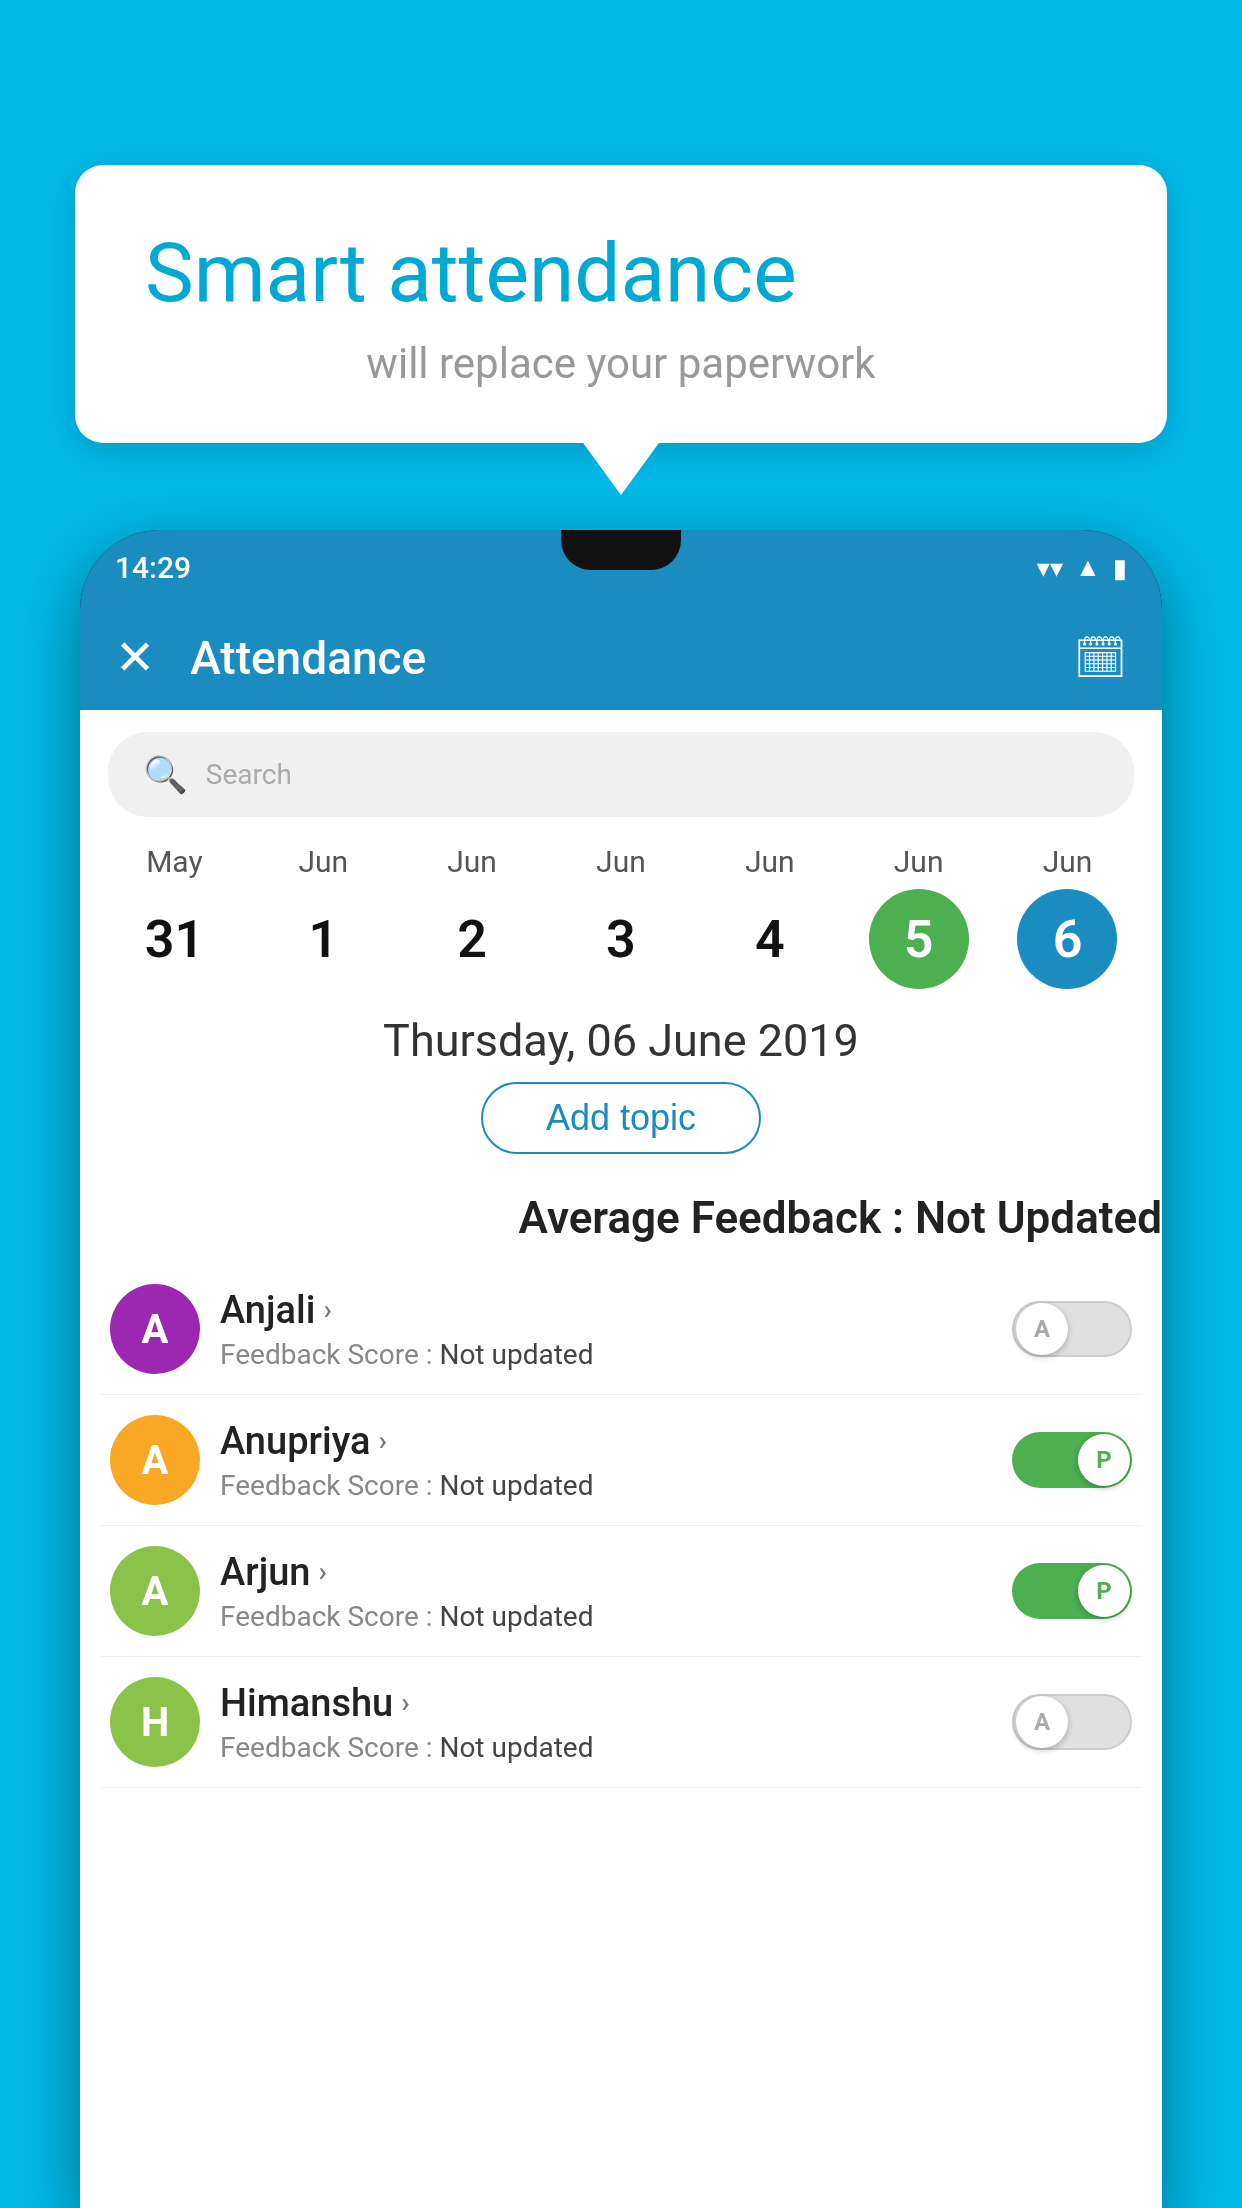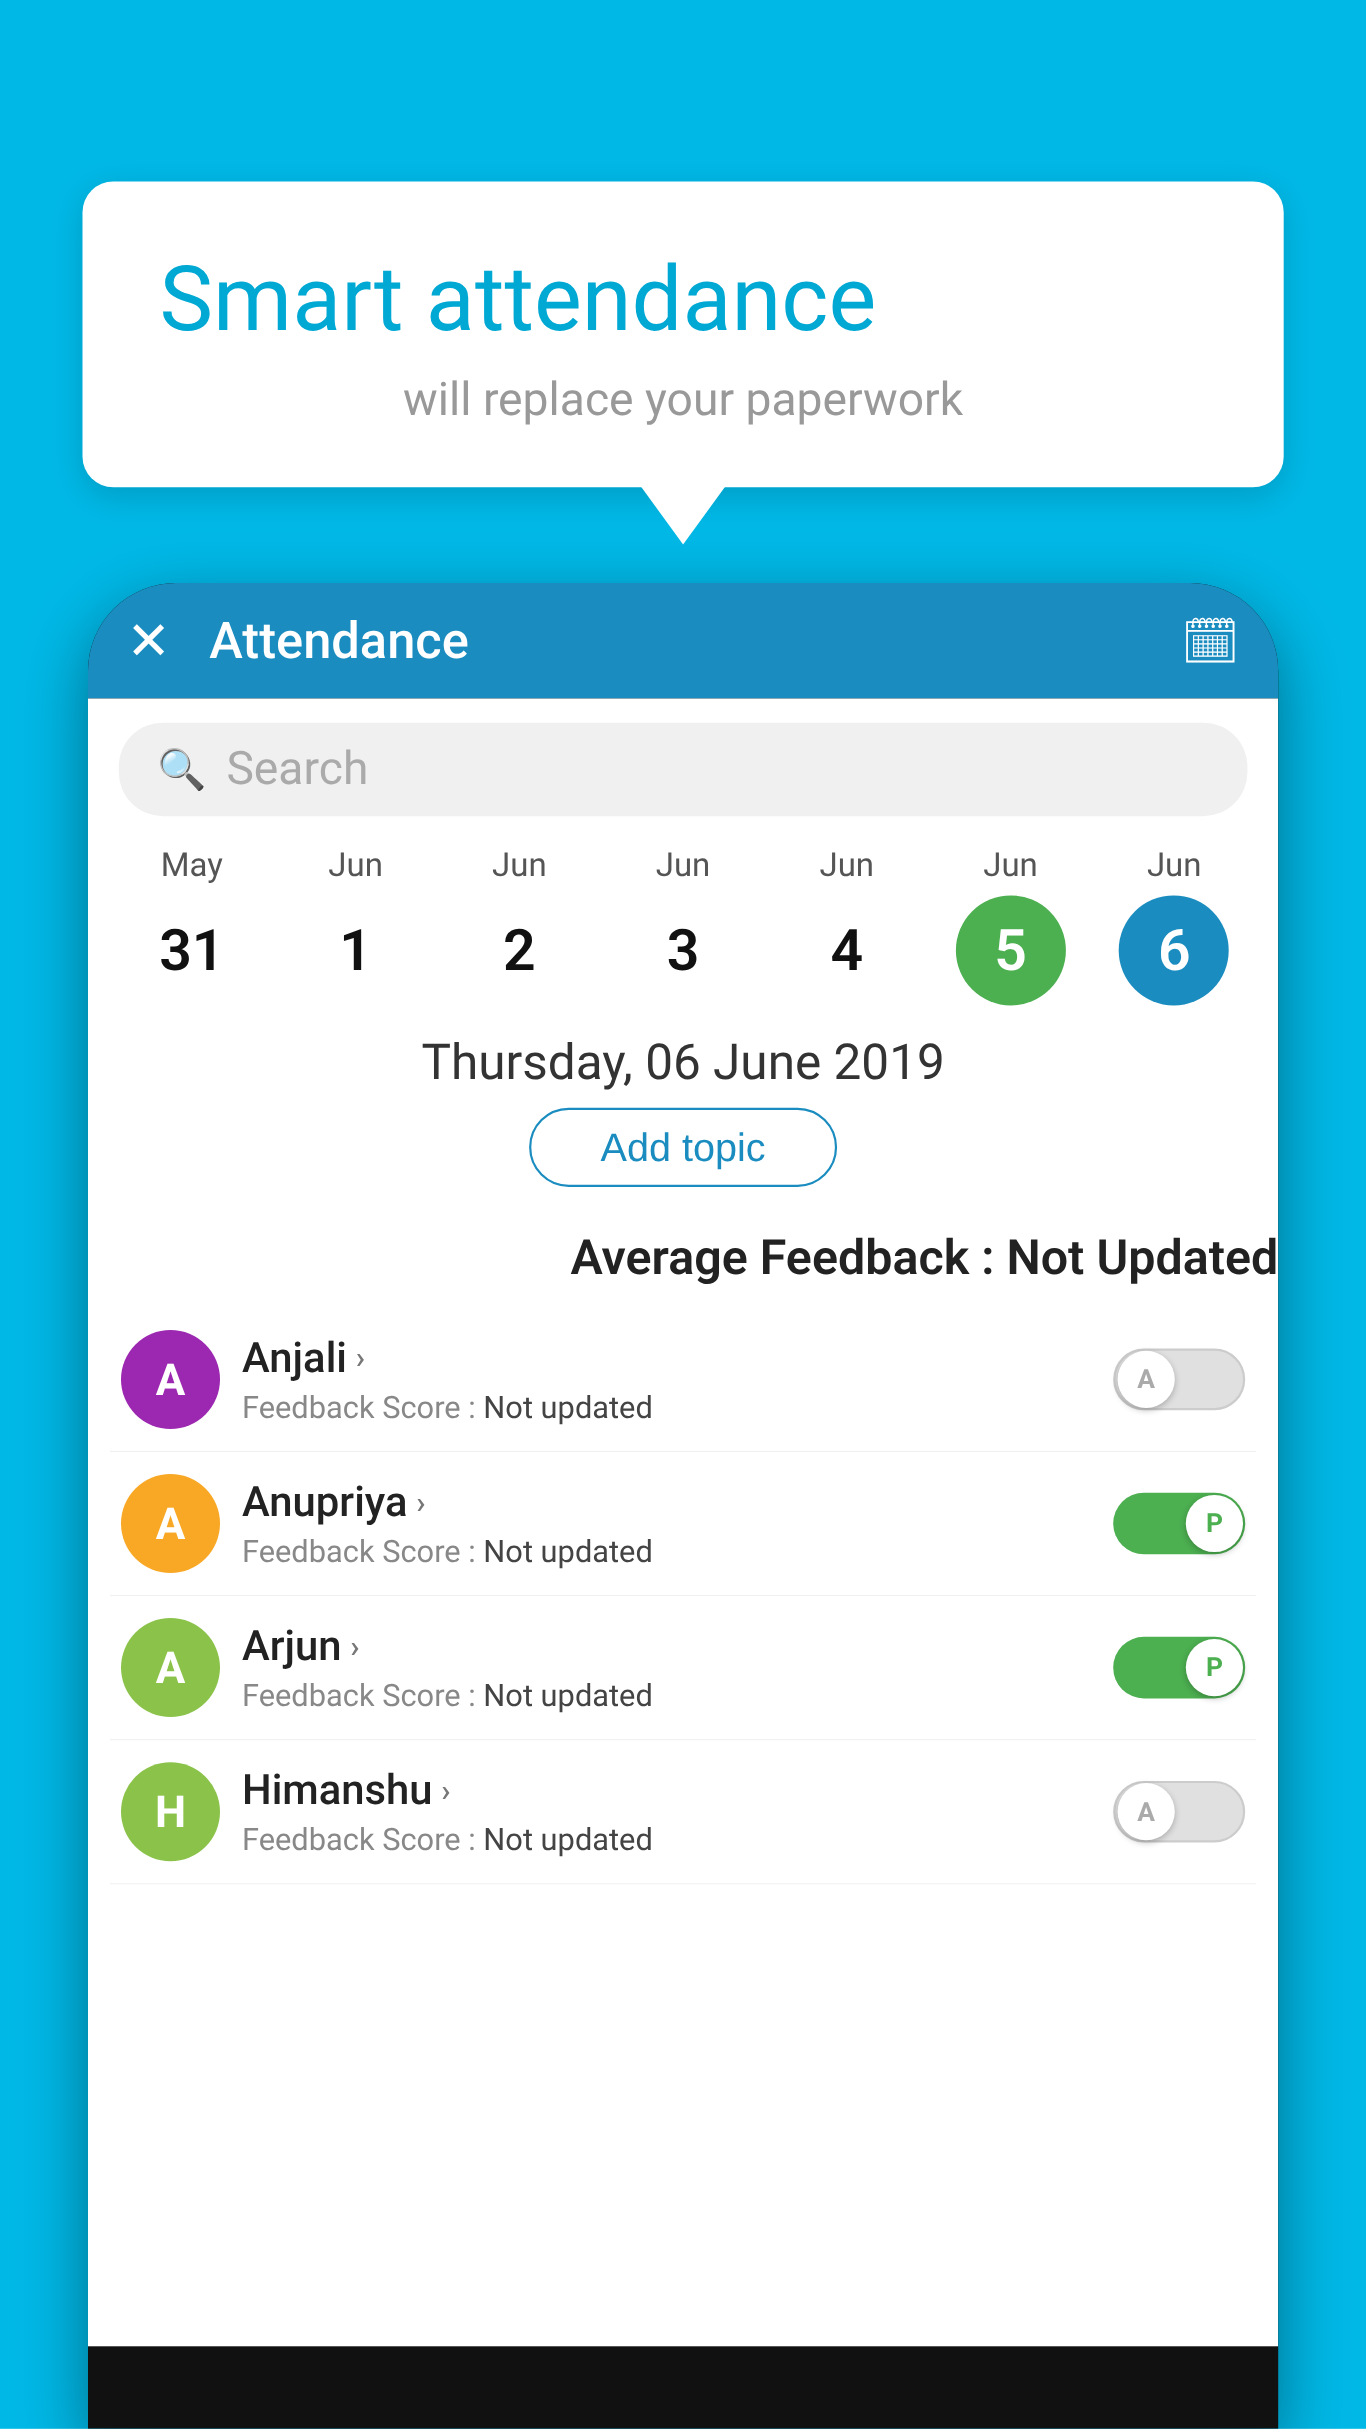--- a/index.html
+++ b/index.html
@@ -139,21 +139,21 @@
       display: flex;
       align-items: center;
       padding: 0 35px;
       gap: 18px;
     }
     .search-icon-svg {
       color: #888;
       font-size: 36px;
     }
     .search-input-text {
-      font-size: 42px;
+      font-size: 28px;
       color: #aaa;
     }
 
     
     .calendar-strip {
       padding: 15px 20px 5px;
       display: flex;
       justify-content: space-around;
       align-items: flex-start;
     }
@@ -316,20 +316,29 @@
 </head>
 <body>
 
 <div class="speech-bubble">
   <div class="bubble-title">Smart attendance</div>
   <div class="bubble-subtitle">will replace your paperwork</div>
 </div>
 
 <div class="phone-frame">
 
+  <div class="phone-top-bar">
+    <span class="status-time">14:29</span>
+    <div class="notch"></div>
+    <div class="status-icons">
+      <span class="status-icon">▾▾</span>
+      <span class="status-icon">▲</span>
+      <span class="status-icon">▮</span>
+    </div>
+  </div>
 
   <div class="app-header">
     <span class="header-close">✕</span>
     <span class="header-title">Attendance</span>
     <span class="header-calendar">🗓</span>
   </div>
 
   <div class="app-content">
 
     <div class="search-bar">

